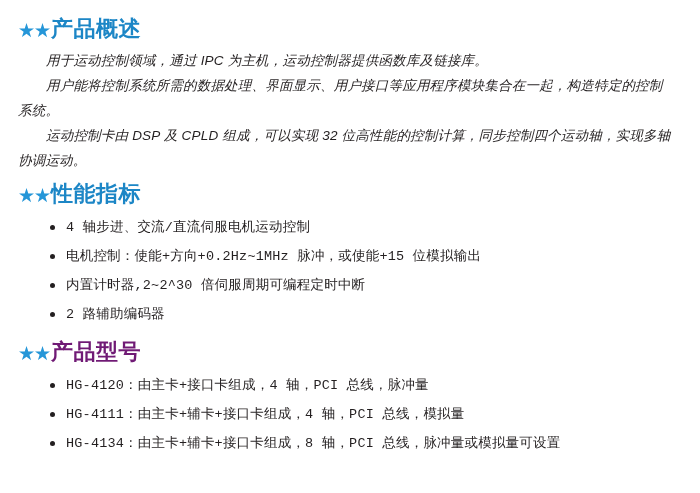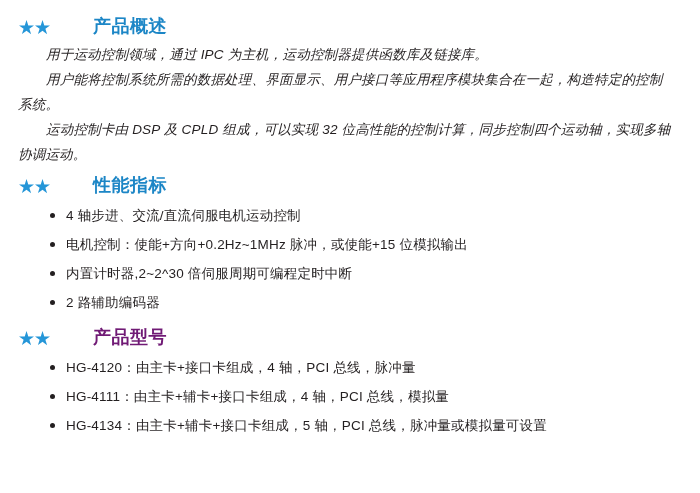--- a/index.html
+++ b/index.html
@@ -32,29 +32,28 @@
   .section-head .stars {
     font-size: 17px;
     line-height: 1;
     letter-spacing: -1px;
     color: #2596d8;
     margin-right: 1px;
     position: relative;
     top: 1px;
   }
   .section-head .head-text {
-    font-size: 18px;
+    font-size: 22px;
     font-weight: bold;
     color: #1a7fc1;
     letter-spacing: 0.5px;
     background: linear-gradient(to bottom, #49b3e8 0%, #1775b8 100%);
     -webkit-background-clip: text;
     background-clip: text;
     color: transparent;
-    margin-left: 42px;
   }
   .head-fallback {
     color: #1c86c6;
   }
 
   
   .para {
     font-size: 13.5px;
     line-height: 25px;
     margin: 0;
@@ -65,20 +64,21 @@
   .para-block {
     margin: 2px 0 6px 0;
     font-style: italic;
   }
 
   
   ul.blist {
     list-style: none;
     margin: 4px 0 8px 0;
     padding: 0 0 0 48px;
+    font-family: Liberation Mono, monospace;
   }
   ul.blist li {
     position: relative;
     font-size: 13.5px;
     line-height: 29px;
     letter-spacing: 0.2px;
   }
   ul.blist li .dot {
     position: absolute;
     left: -16px;
@@ -141,18 +141,18 @@
       <li>
         <span class="dot" style="background: rgb(35, 31, 32);"></span>
         <span>HG-4120：由主卡+接口卡组成，4 轴，PCI 总线，脉冲量</span>
       </li>
       <li>
         <span class="dot" style="background: rgb(35, 31, 32);"></span>
         <span>HG-4111：由主卡+辅卡+接口卡组成，4 轴，PCI 总线，模拟量</span>
       </li>
       <li>
         <span class="dot" style="background: rgb(35, 31, 32);"></span>
-        <span>HG-4134：由主卡+辅卡+接口卡组成，5 轴，PCI 总线，脉冲量或模拟量可设置</span>
+        <span>HG-4134：由主卡+辅卡+接口卡组成，8 轴，PCI 总线，脉冲量或模拟量可设置</span>
       </li>
     </ul>
   </div>
 
 </div>
 
 </body></html>

